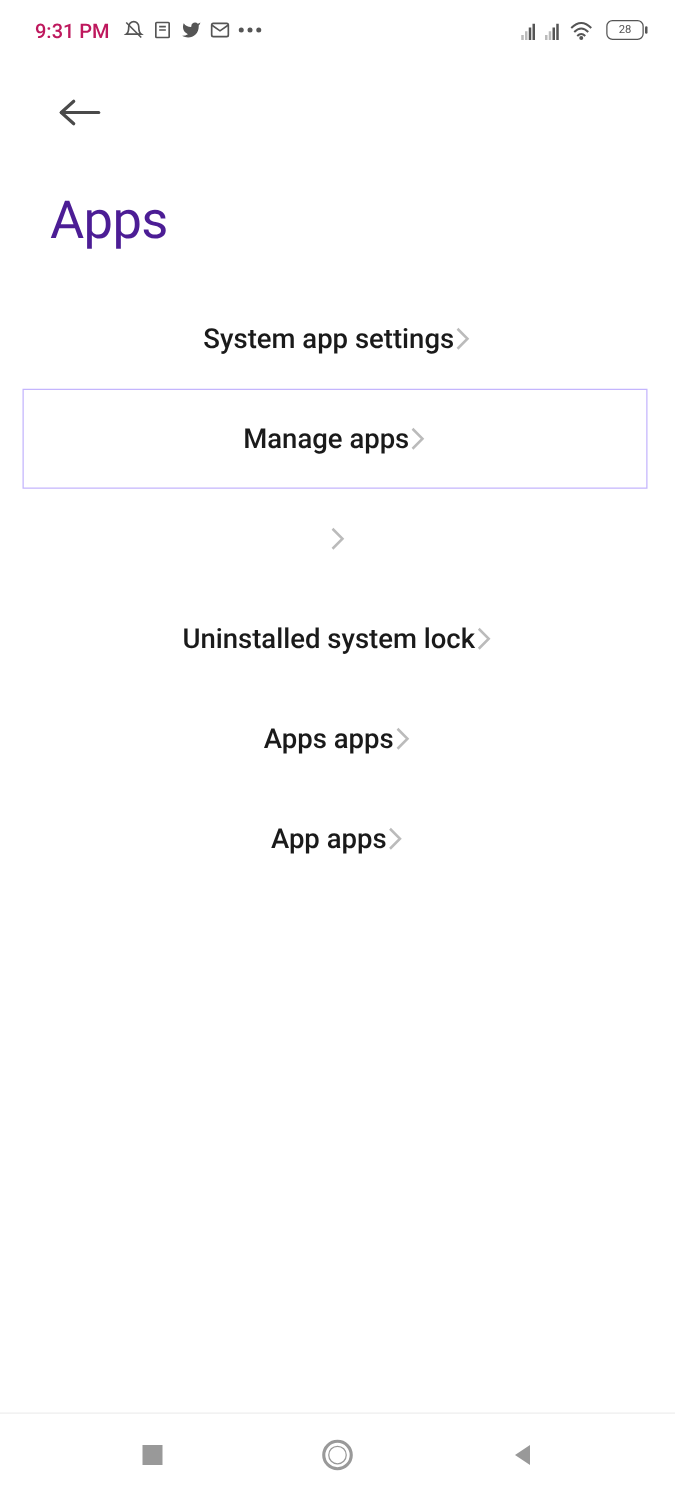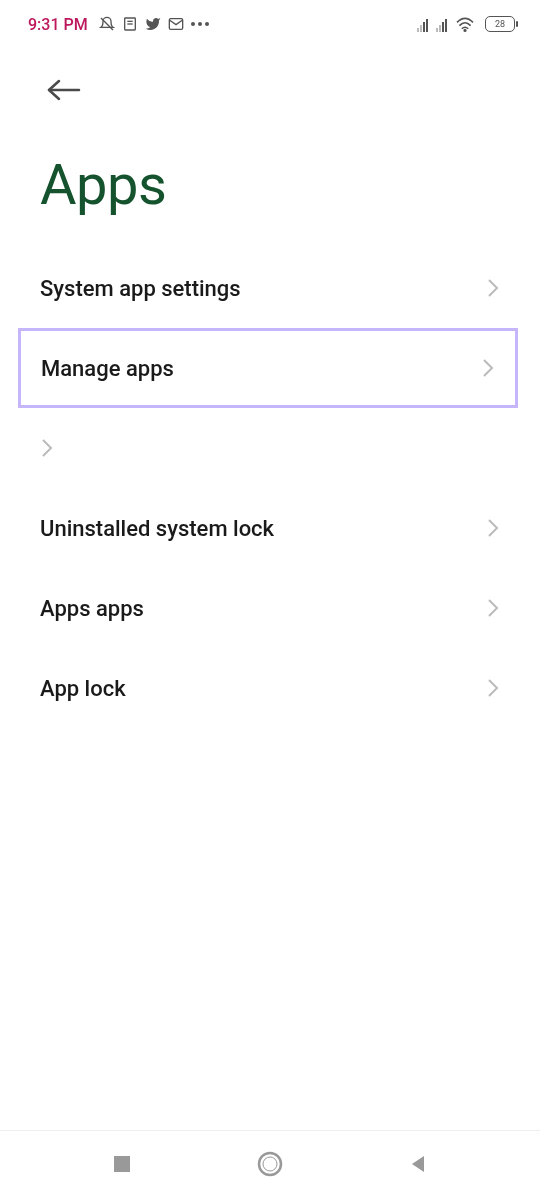--- a/index.html
+++ b/index.html
@@ -74,39 +74,39 @@
       width: 2px;
       height: 6px;
       background: #555;
       border-radius: 1px;
     }
     .back-button {
       padding: 30px 0 0 45px;
       cursor: pointer;
     }
     .page-title {
-      font-size: 56px;
+      font-size: 42px;
       font-weight: 400;
-      color: #14532d;
+      color: #4c1d95;
       padding: 46px 0 30px 40px;
       letter-spacing: -0.5px;
     }
     .menu-list {
       padding: 0;
     }
     .menu-item {
       display: flex;
-      justify-content: space-between;
+      justify-content: center;
       align-items: center;
       padding: 0 40px;
       height: 80px;
       cursor: pointer;
     }
     .menu-item.highlighted {
-      border: 3px solid #c4b5fd;
+      border: 1px solid #c4b5fd;
       margin: 0 22px 0 18px;
       padding: 0 20px;
     }
     .menu-label {
       font-size: 22px;
       font-weight: 500;
       color: #1a1a1a;
     }
     .chevron {
       color: #bbb;
@@ -226,21 +226,21 @@
         <polyline points="3,3 11,11 3,19"></polyline>
       </svg>
   </div>
   <div class="menu-item">
     <span class="menu-label">Apps apps</span>
     <svg class="chevron" width="14" height="22" viewBox="0 0 14 22" fill="none" stroke="#bbb" stroke-width="2">
         <polyline points="3,3 11,11 3,19"></polyline>
       </svg>
   </div>
   <div class="menu-item">
-    <span class="menu-label">App lock</span>
+    <span class="menu-label">App apps</span>
     <svg class="chevron" width="14" height="22" viewBox="0 0 14 22" fill="none" stroke="#bbb" stroke-width="2">
         <polyline points="3,3 11,11 3,19"></polyline>
       </svg>
   </div>
 </div>
 
 <div class="nav-bar">
   <div class="nav-btn">
     <svg width="20" height="20" viewBox="0 0 20 20">
         <rect x="2" y="2" width="16" height="16" fill="#999"></rect>

